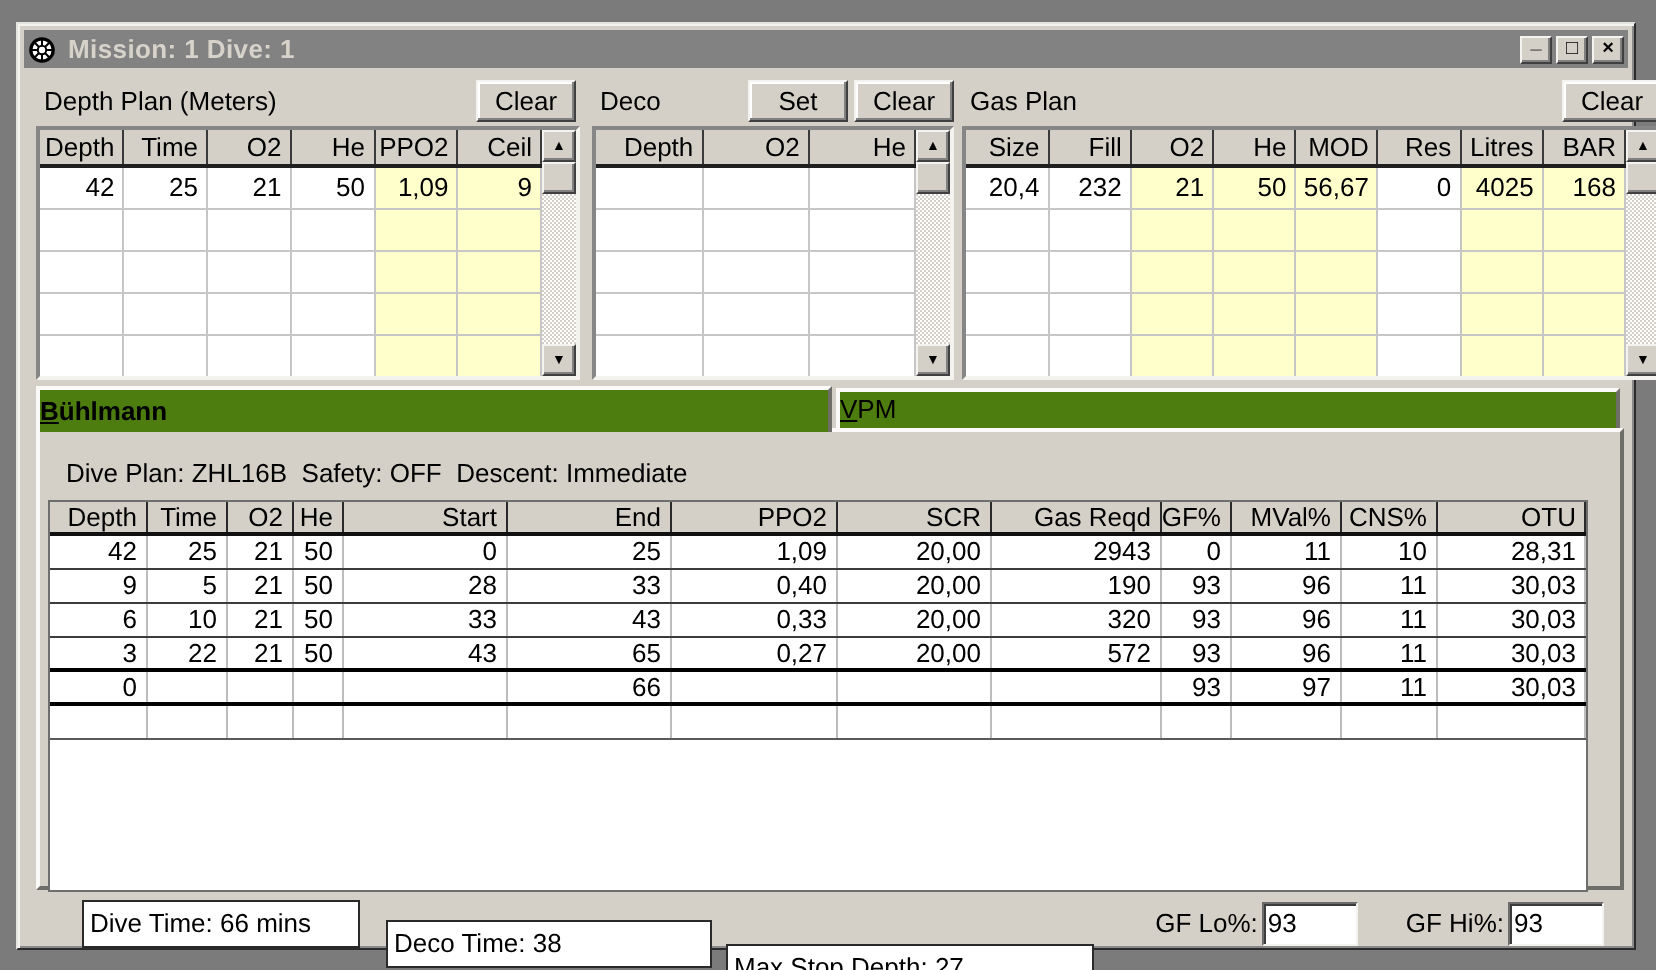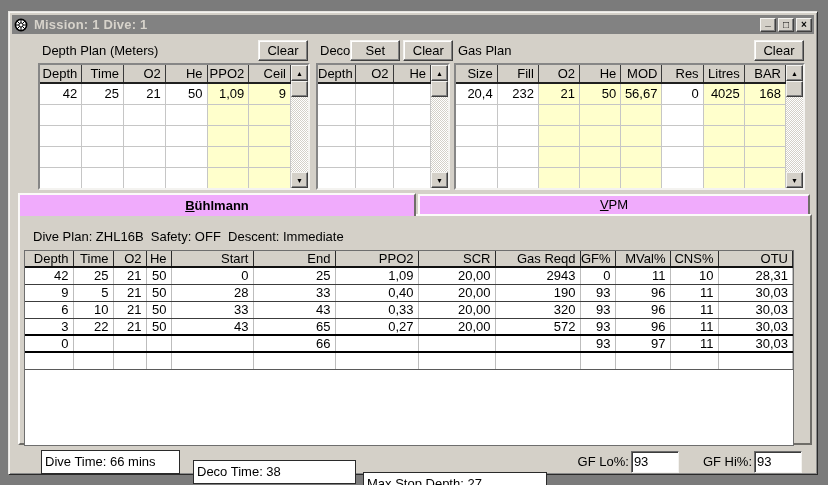--- a/index.html
+++ b/index.html
@@ -31,23 +31,23 @@
     width: 16px; height: 14px; margin-left: 2px; background: #d4d0c8;
     border: 1px solid; border-color: #f4f3f0 #404040 #404040 #f4f3f0;
     box-shadow: inset -1px -1px 0 #808080;
     display: flex; align-items: center; justify-content: center;
     font-size: 10px; font-weight: bold; line-height: 1; cursor: default;
   }
   .win-btn.minb span { position: relative; top: -3px; }
   
   .client { padding: 3px 2px 0 6px; }
   .top-section { display: flex; margin-top: 2px; }
-  .group { flex: none; margin-left: 20px; }
+  .group { flex: none; }
   .g-depth { width: 272px; }
-  .g-deco  { width: 134px; margin-left: 6px; }
+  .g-deco  { width: 181px; margin-left: 6px; }
   .g-gas   { width: 351px; margin-left: 4px; }
   .group-head { height: 24px; display: flex; align-items: center; padding-bottom: 2px; }
   .group-label { padding-left: 4px; white-space: nowrap; }
   .btn {
     height: 21px; min-width: 50px; padding: 0 8px; background: #d4d0c8;
     border: 1px solid; border-color: #f4f3f0 #404040 #404040 #f4f3f0;
     box-shadow: inset -1px -1px 0 #808080, inset 1px 1px 0 #fff;
     font-size: 13px; text-align: center; line-height: 19px; cursor: default;
     font-family: "Liberation Sans", sans-serif;
   }
@@ -78,21 +78,21 @@
     height: 16px; flex: none; background: #d4d0c8;
     border: 1px solid; border-color: #f4f3f0 #404040 #404040 #f4f3f0;
     box-shadow: inset -1px -1px 0 #808080;
     display: flex; align-items: center; justify-content: center;
     font-size: 7px; color: #000; line-height: 1;
   }
   .sb-spacer { flex: 1; }
   
   .tab-strip { display: flex; margin-top: 3px; position: relative; z-index: 2; align-items: flex-end; }
   .tab {
-    text-align: center; background: #f0abfc; cursor: default;
+    text-align: left; background: #4d7c0f; cursor: default;
     border-top: 2px solid #fbfaf8; border-left: 2px solid #fbfaf8; border-right: 2px solid #6f6d68;
   }
   .tab-active { width: 398px; height: 23px; font-weight: bold; line-height: 21px; margin-bottom: -2px; }
   .tab-inactive { width: 392px; height: 20px; line-height: 17px; margin-left: 2px; }
   .tab-panel {
     position: relative; z-index: 1; height: 231px; background: #d4d0c8;
     border: 2px solid; border-color: #fbfaf8 #6f6d68 #6f6d68 #fbfaf8;
     padding-top: 13px;
   }
   .plan-info { margin: 0 0 6px 13px; white-space: pre; }

